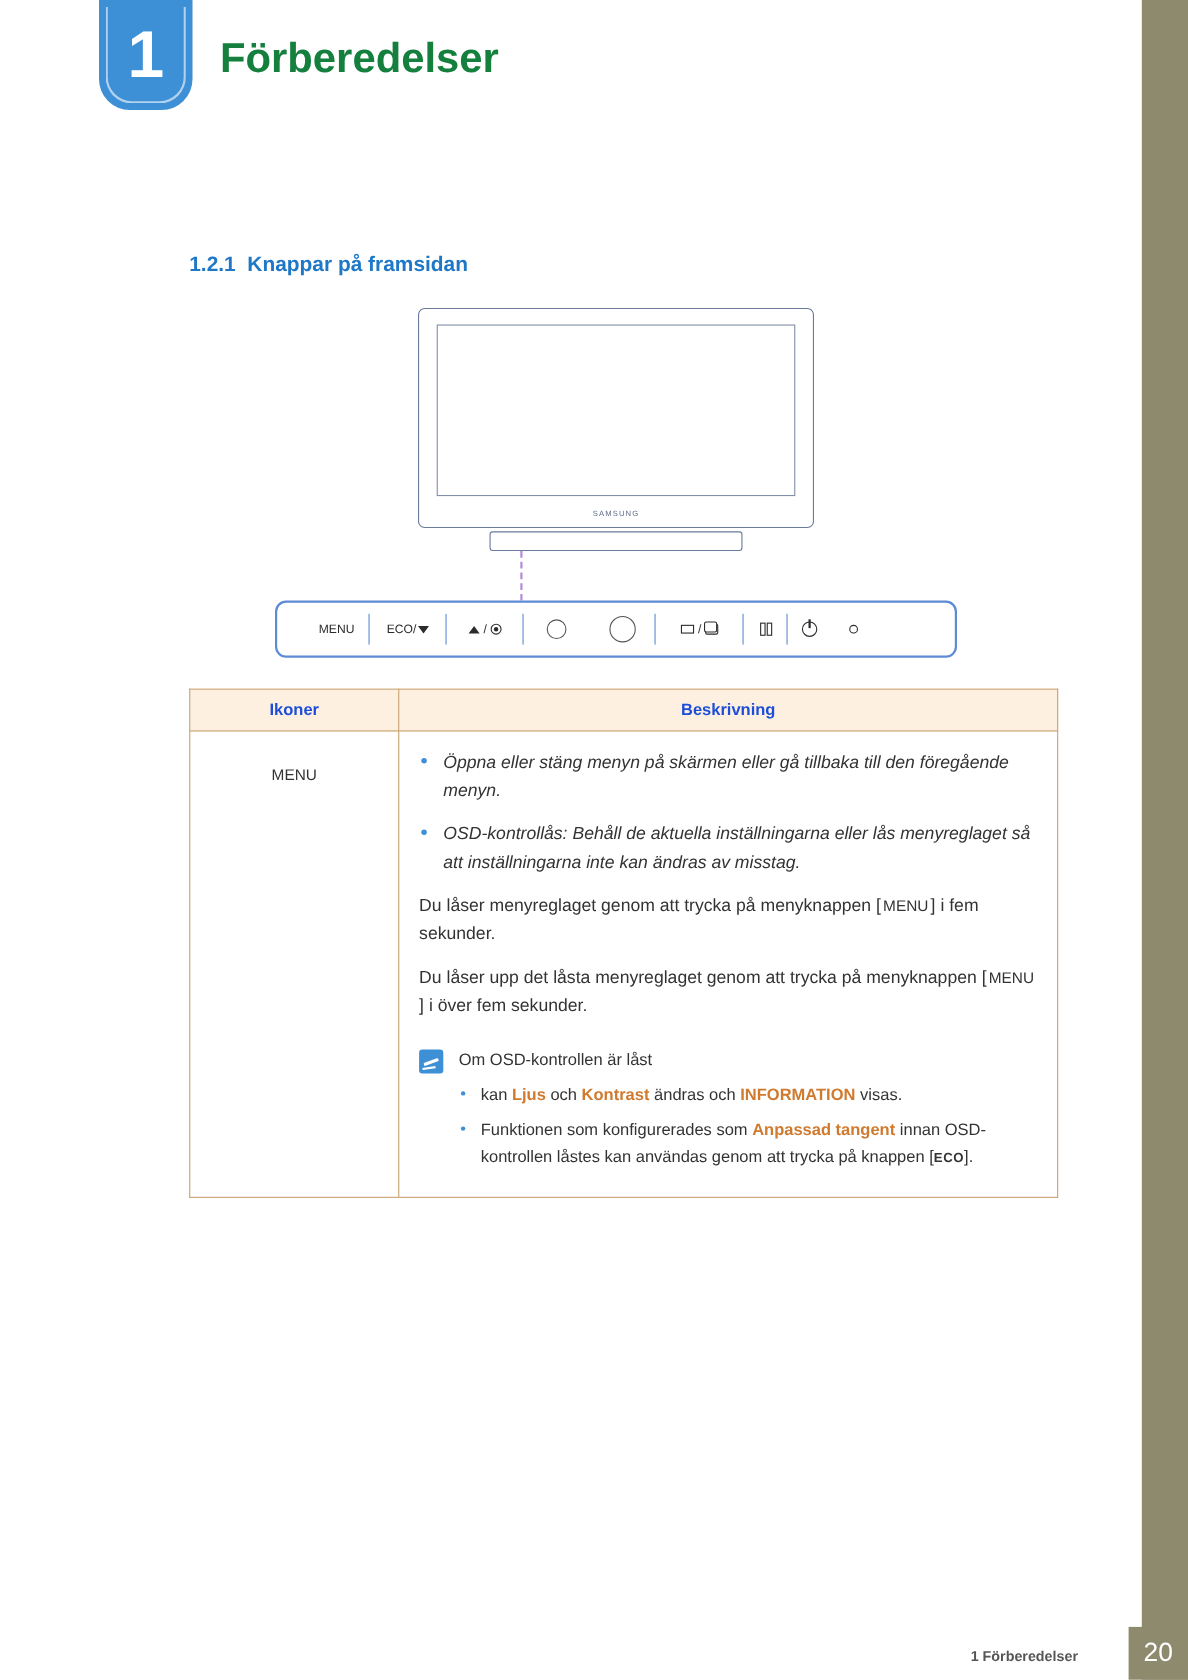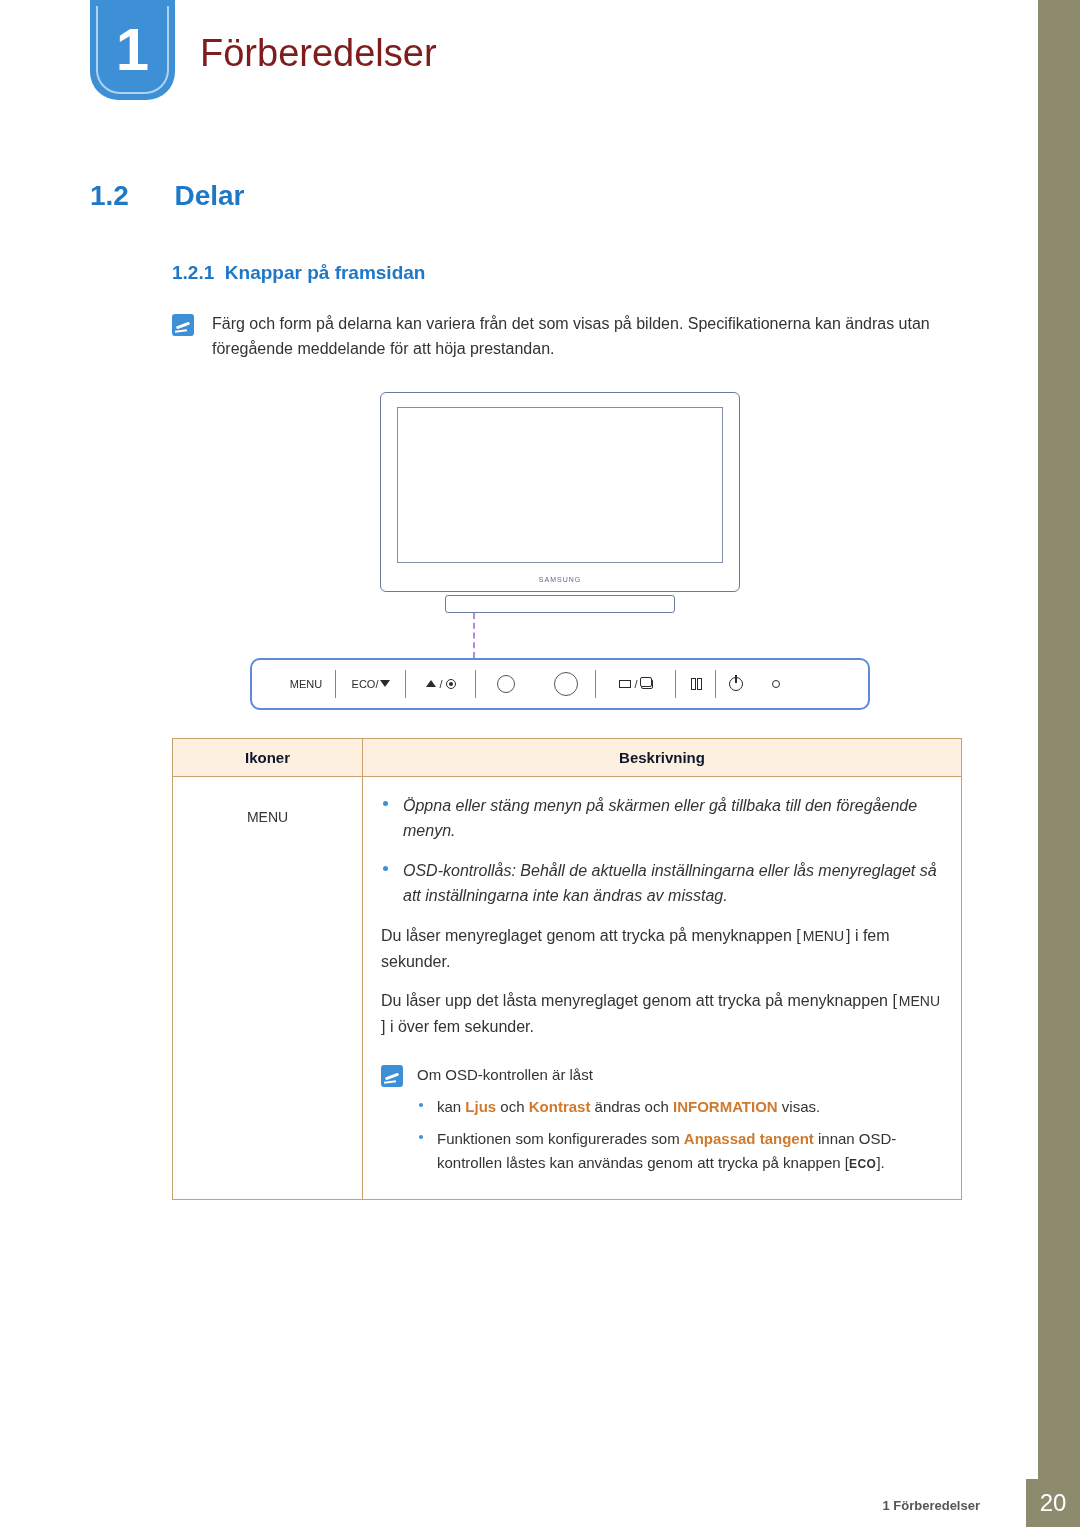--- a/index.html
+++ b/index.html
@@ -40,22 +40,22 @@
   .chapter-tab span {
     color: #fff;
     font-size: 60px;
     font-weight: bold;
     line-height: 1;
   }
   .chapter-title {
     position: absolute;
     left: 200px; top: 32px;
     font-size: 38px;
-    font-weight: normal;
-    color: #7f1d1d;
+    font-weight: bold;
+    color: #15803d;
   }
   .content {
     position: absolute;
     left: 90px; top: 180px;
     width: 870px;
   }
   .h2-num {
     color: #1f78c7;
     font-size: 28px;
     font-weight: bold;
@@ -231,21 +231,21 @@
   }
   
   table.desc {
     width: 790px;
     margin-left: 82px;
     border-collapse: collapse;
     font-size: 16px;
   }
   table.desc th {
     background: #fdf0e1;
-    color: #0f172a;
+    color: #1d4ed8;
     font-weight: bold;
     padding: 10px 0;
     border: 1px solid #c8a26e;
     font-size: 15px;
   }
   table.desc td {
     border: 1px solid #c8a26e;
     padding: 16px 18px;
     vertical-align: top;
     line-height: 1.6;
@@ -327,33 +327,25 @@
 <div class="right-stripe"></div>
 
 <div class="chapter-tab">
   <div class="chapter-tab-inner"></div>
   <span>1</span>
 </div>
 <div class="chapter-title">Förberedelser</div>
 
 <div class="content">
 
-  <div>
-    <span class="h2-num">1.2</span>
-    <span class="h2-title">Delar</span>
-  </div>
 
   <div class="h3">
     <span>1.2.1</span>&nbsp;&nbsp;<span>Knappar på framsidan</span>
   </div>
 
-  <div class="note-row">
-    <div class="pencil-icon"></div>
-    <div class="note-text">Färg och form på delarna kan variera från det som visas på bilden. Specifikationerna kan ändras utan föregående meddelande för att höja prestandan.</div>
-  </div>
 
   <div class="diagram">
     <div class="monitor-box">
       <div class="monitor-screen"></div>
       <div class="monitor-brand">SAMSUNG</div>
     </div>
     <div class="stand-line"></div>
     <div class="dash-link"></div>
     <div class="button-panel">
       <div class="btn-cell sep" style="width:60px">

